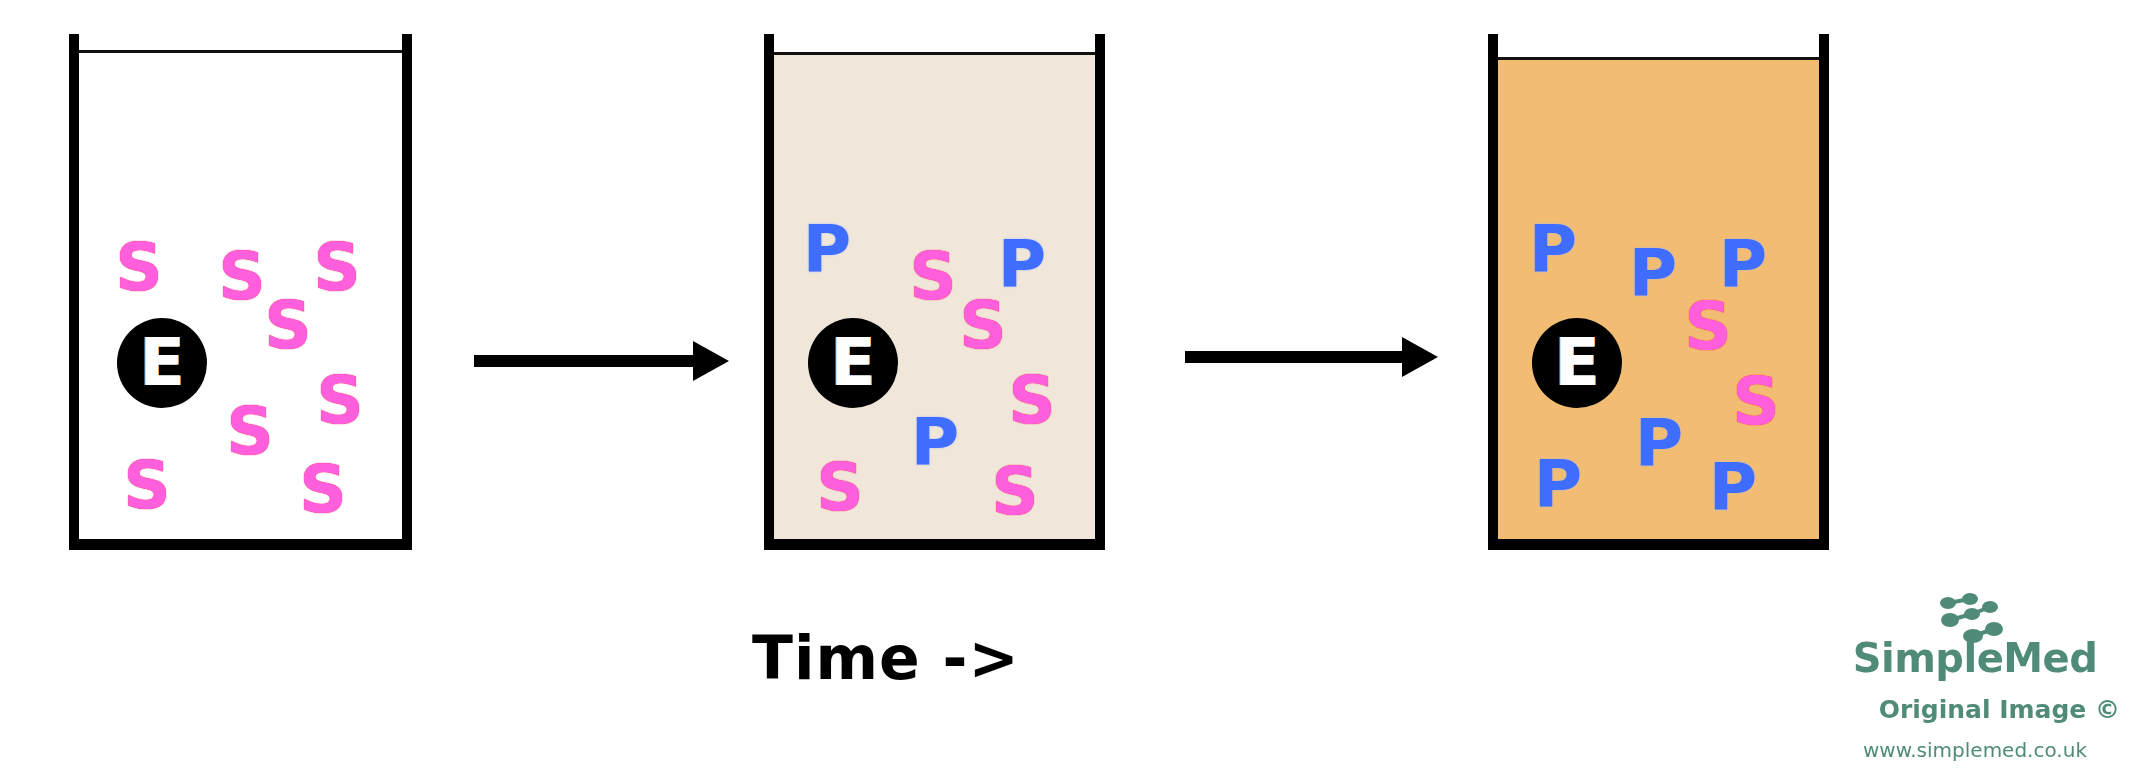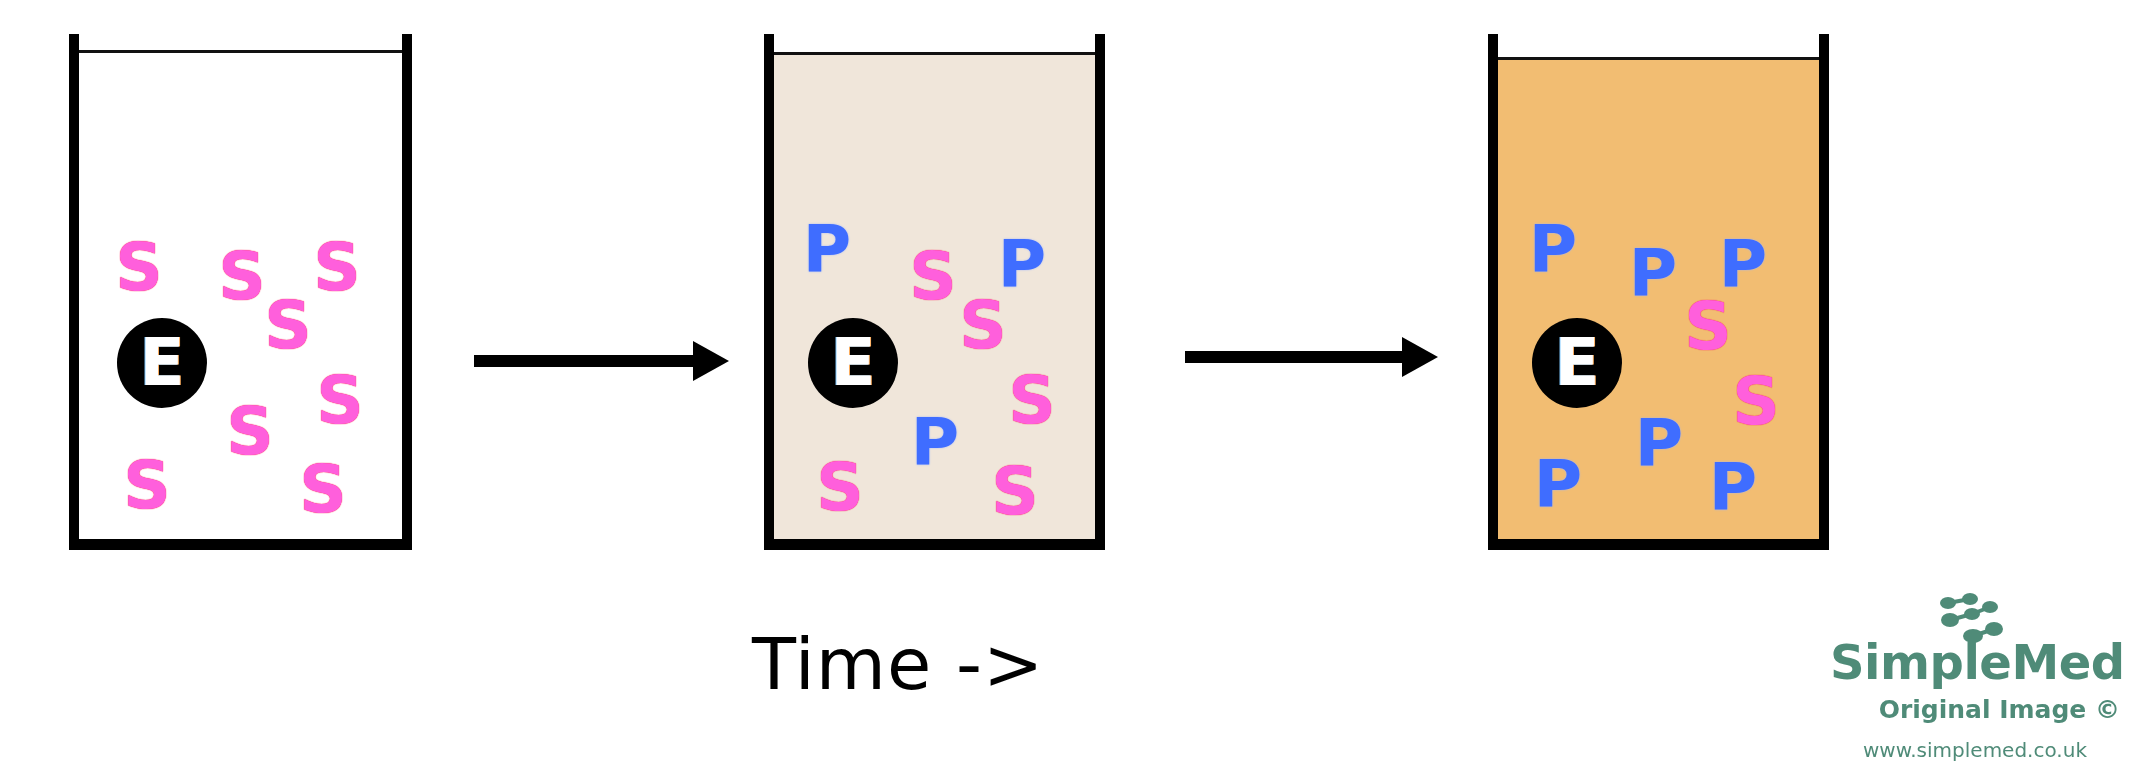--- a/index.html
+++ b/index.html
@@ -66,34 +66,35 @@
   }
   .arrow .head {
     position: absolute; top: 0; right: 0; width: 0; height: 0;
     border-top: 20px solid transparent;
     border-bottom: 20px solid transparent;
     border-left: 36px solid #000;
   }
   .time-label {
     position: absolute;
     left: 752px; top: 628px;
-    font-size: 72px;
+    font-size: 60px;
     color: #000;
     letter-spacing: 1px;
     white-space: pre;
     line-height: 1;
+    font-weight: bold;
   }
   .logo {
     position: absolute; left: 1830px; top: 588px; width: 290px; height: 180px;
     color: #4f8b78;
   }
   .logo svg { position: absolute; left: 108px; top: 0; }
   .logo .brand {
     position: absolute; left: 0; width: 290px; text-align: center;
-    top: 50px; font-size: 48px; font-weight: bold; line-height: 1;
+    top: 50px; font-size: 40px; font-weight: bold; line-height: 1;
     letter-spacing: -0.5px;
   }
   .logo .sub {
     position: absolute; left: 0; width: 290px; text-align: right;
     top: 109px; font-size: 25px; font-weight: bold; line-height: 1;
   }
   .logo .url {
     position: absolute; left: 0; width: 290px; text-align: center;
     top: 152px; font-size: 20px; line-height: 1;
   }

